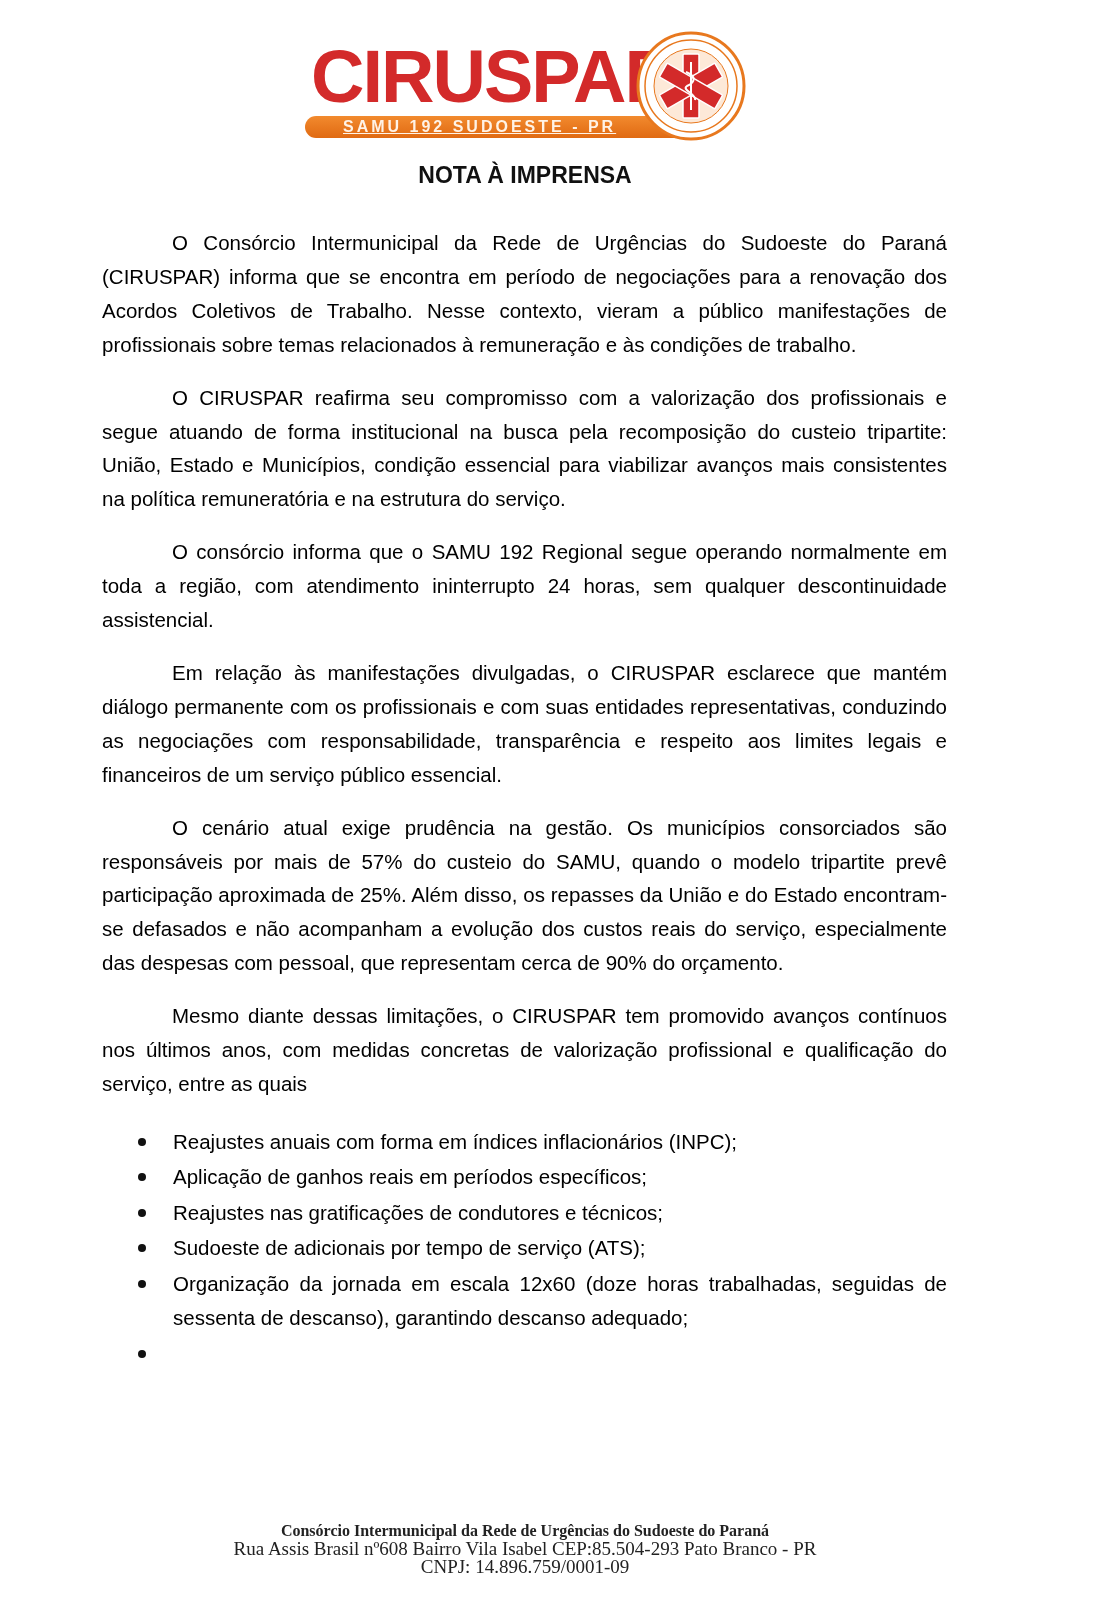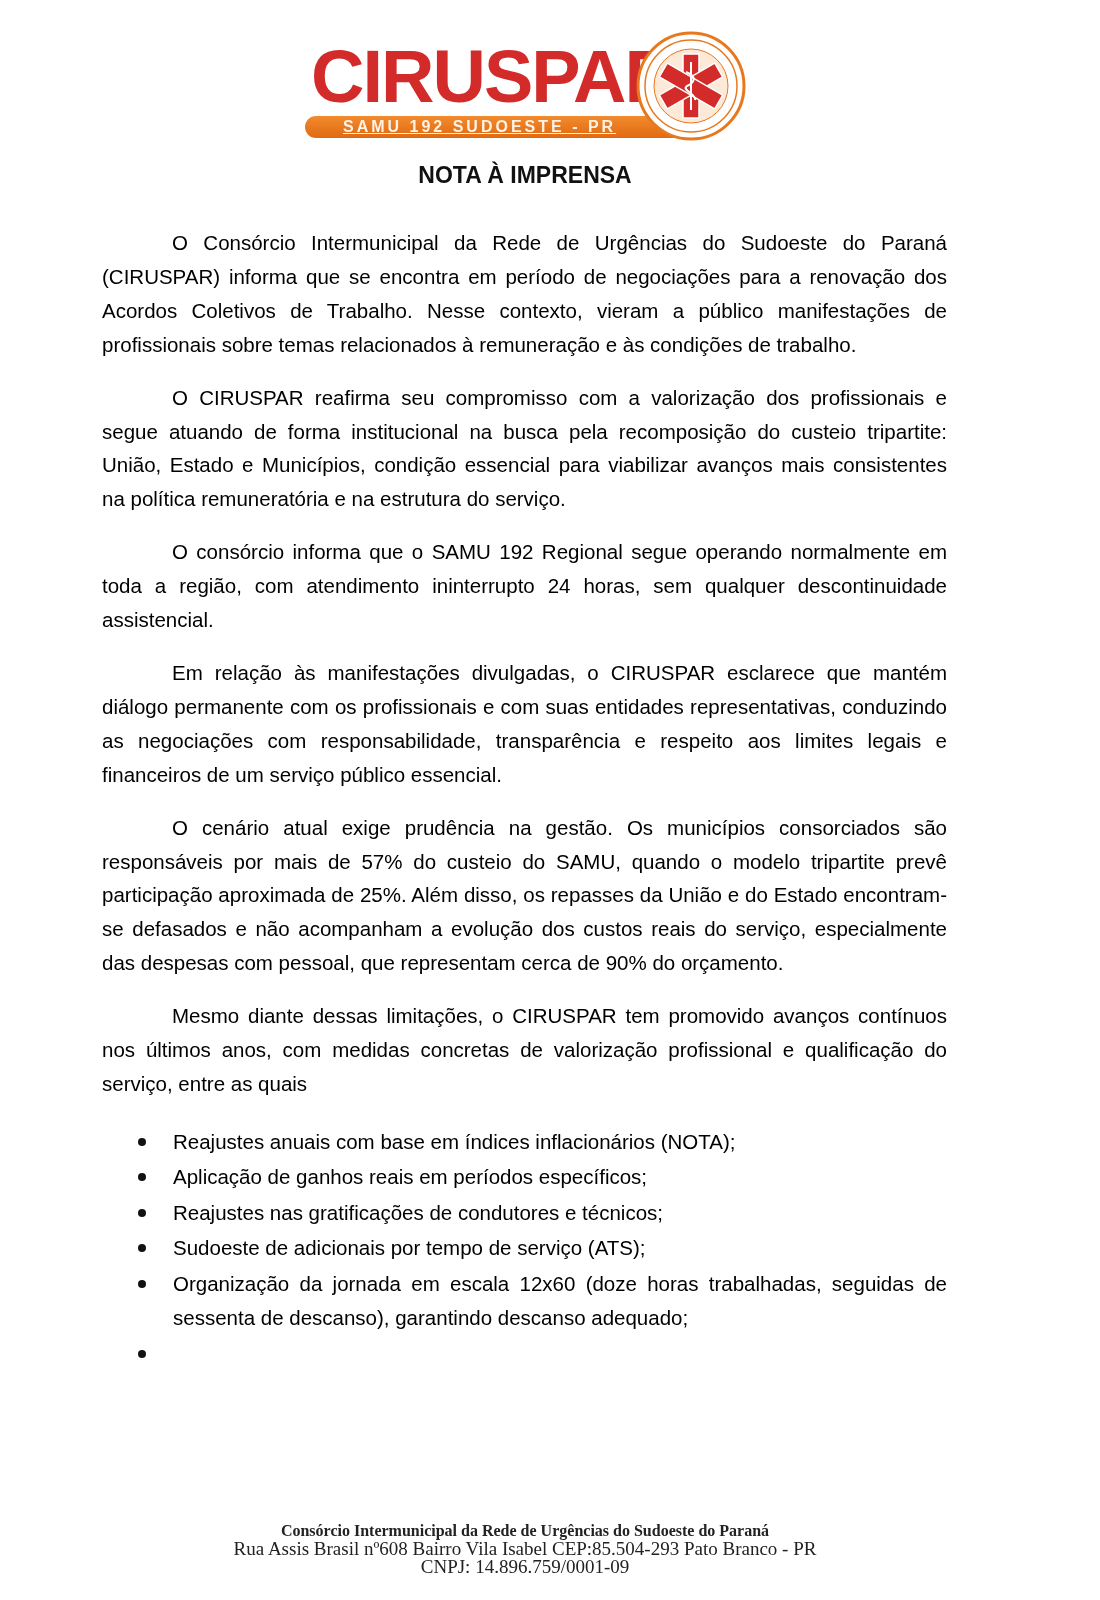--- a/index.html
+++ b/index.html
@@ -86,21 +86,21 @@
 
   <div class="body">
     <p class="para">O Consórcio Intermunicipal da Rede de Urgências do Sudoeste do Paraná (CIRUSPAR) informa que se encontra em período de negociações para a renovação dos Acordos Coletivos de Trabalho. Nesse contexto, vieram a público manifestações de profissionais sobre temas relacionados à remuneração e às condições de trabalho.</p>
     <p class="para">O CIRUSPAR reafirma seu compromisso com a valorização dos profissionais e segue atuando de forma institucional na busca pela recomposição do custeio tripartite: União, Estado e Municípios, condição essencial para viabilizar avanços mais consistentes na política remuneratória e na estrutura do serviço.</p>
     <p class="para">O consórcio informa que o SAMU 192 Regional segue operando normalmente em toda a região, com atendimento ininterrupto 24 horas, sem qualquer descontinuidade assistencial.</p>
     <p class="para">Em relação às manifestações divulgadas, o CIRUSPAR esclarece que mantém diálogo permanente com os profissionais e com suas entidades representativas, conduzindo as negociações com responsabilidade, transparência e respeito aos limites legais e financeiros de um serviço público essencial.</p>
     <p class="para">O cenário atual exige prudência na gestão. Os municípios consorciados são responsáveis por mais de 57% do custeio do SAMU, quando o modelo tripartite prevê participação aproximada de 25%. Além disso, os repasses da União e do Estado encontram-se defasados e não acompanham a evolução dos custos reais do serviço, especialmente das despesas com pessoal, que representam cerca de 90% do orçamento.</p>
     <p class="para">Mesmo diante dessas limitações, o CIRUSPAR tem promovido avanços contínuos nos últimos anos, com medidas concretas de valorização profissional e qualificação do serviço, entre as quais</p>
 
     <ul class="bullets">
-      <li><span class="bullet"></span><span>Reajustes anuais com base em índices inflacionários (NOTA);</span></li>
+      <li><span class="bullet"></span><span>Reajustes anuais com forma em índices inflacionários (INPC);</span></li>
       <li><span class="bullet"></span><span>Aplicação de ganhos reais em períodos específicos;</span></li>
       <li><span class="bullet"></span><span>Reajustes nas gratificações de condutores e técnicos;</span></li>
       <li><span class="bullet"></span><span>Sudoeste de adicionais por tempo de serviço (ATS);</span></li>
       <li><span class="bullet"></span><span>Organização da jornada em escala 12x60 (doze horas trabalhadas, seguidas de sessenta de descanso), garantindo descanso adequado;</span></li>
       <li><span class="bullet"></span></li>
     </ul>
   </div>
 
   <div class="footer">
     <div class="org">Consórcio Intermunicipal da Rede de Urgências do Sudoeste do Paraná</div>

